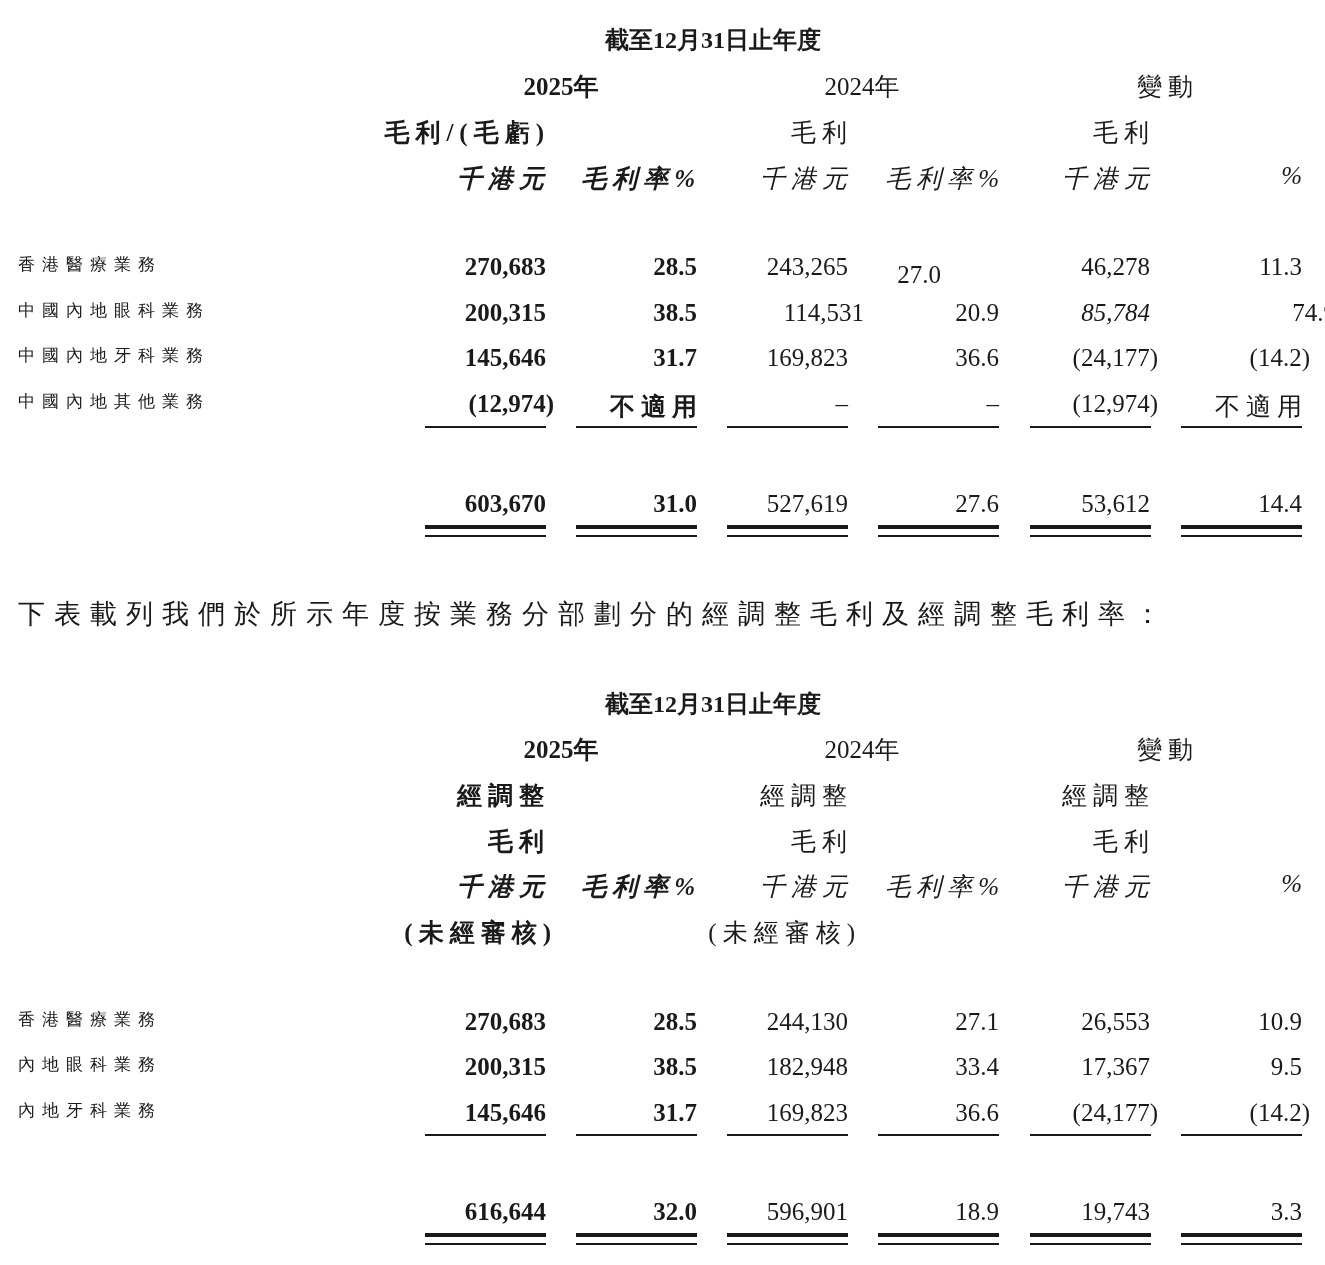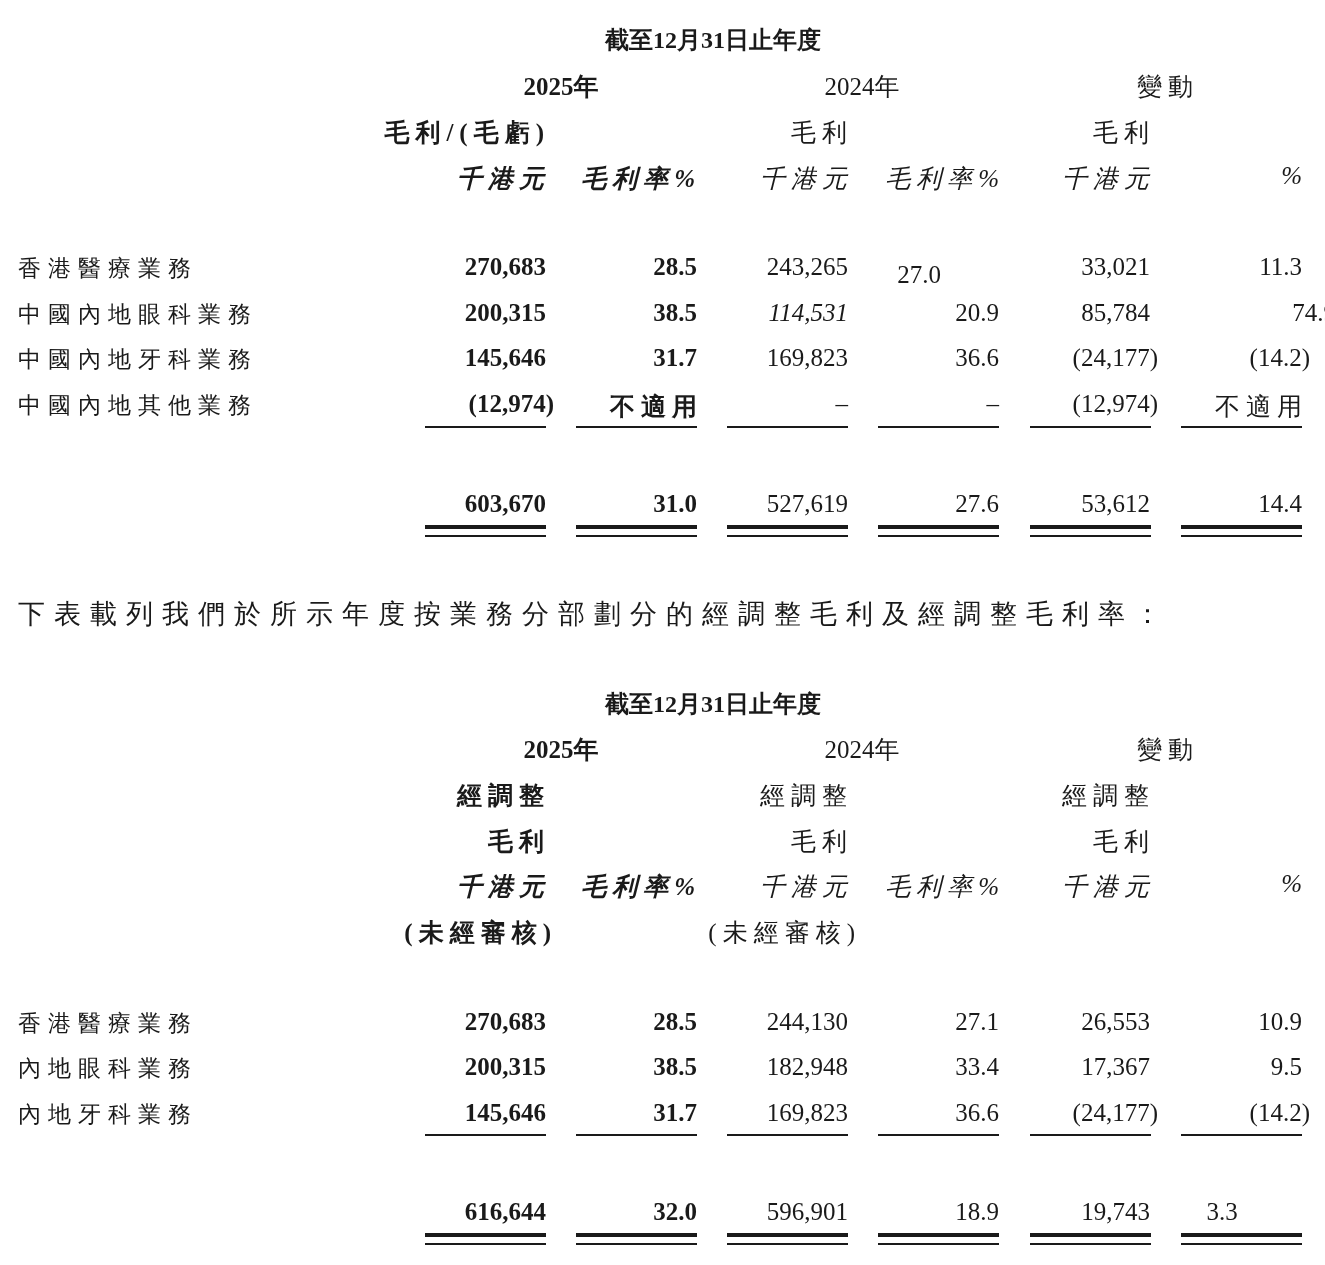--- a/index.html
+++ b/index.html
@@ -7,21 +7,21 @@
     width:1325px; height:1265px; position:relative; overflow:hidden;
     font-family:"Liberation Serif","DejaVu Serif",serif; color:#1a1a1a;
   }
   .abs { position:absolute; white-space:nowrap; }
   .cjk { letter-spacing:6px; }
   .title { font-size:24px; font-weight:bold; }
   .hdr { font-size:25px; }
   .bold { font-weight:bold; }
   .ital { font-style:italic; }
   .num { font-size:25px; text-align:right; width:160px; }
-  .lbl { font-size:23px; left:18px; letter-spacing:7px; }
+  .lbl { font-size:17px; left:18px; letter-spacing:7px; }
   .rline { position:absolute; height:2px; background:#1a1a1a; width:121px; }
   .dbl-thick { position:absolute; height:4px; background:#1a1a1a; width:121px; }
   .dbl-thin { position:absolute; height:2px; background:#1a1a1a; width:121px; }
   .para { font-size:27px; letter-spacing:9px; left:18px; }
   .centered { transform:translateX(-50%); }
   .rt { text-align:right; }
 </style>
 </head>
 <body>
 
@@ -42,31 +42,31 @@
   <div class="abs hdr ital rt cjk" style="right:320px; top:162px;">毛利率%</div>
   <div class="abs hdr ital rt cjk" style="right:170px; top:162px;">千港元</div>
   <div class="abs hdr ital rt" style="right:23px; top:162px;">%</div>
 
   <div>
     <div class="abs lbl" style="top:253px;">香港醫療業務</div>
     <div class="abs num bold" style="left:386px; top:253px;">270,683</div>
     <div class="abs num bold" style="left:537px; top:253px;">28.5</div>
     <div class="abs num" style="left:688px; top:253px;">243,265</div>
     <div class="abs num" style="left:839px; top:261px;text-align:center;">27.0</div>
-    <div class="abs num" style="left:990px; top:253px;">33,021</div>
+    <div class="abs num" style="left:990px; top:253px;">46,278</div>
     <div class="abs num" style="left:1142px; top:253px;">11.3</div>
   </div>
 
   <div>
     <div class="abs lbl" style="top:299px;">中國內地眼科業務</div>
     <div class="abs num bold" style="left:386px; top:299px;">200,315</div>
     <div class="abs num bold" style="left:537px; top:299px;">38.5</div>
-    <div class="abs num" style="left:688px; top:299px;font-style:italic;">114,531</div>
+    <div class="abs num" style="left:704px; top:299px;">114,531</div>
     <div class="abs num" style="left:839px; top:299px;">20.9</div>
-    <div class="abs num" style="left:990px; top:299px;">85,784</div>
+    <div class="abs num" style="left:990px; top:299px;font-style:italic;">85,784</div>
     <div class="abs num" style="left:1176px; top:299px;">74.9</div>
   </div>
 
   <div>
     <div class="abs lbl" style="top:344px;">中國內地牙科業務</div>
     <div class="abs num bold" style="left:386px; top:344px;">145,646</div>
     <div class="abs num bold" style="left:537px; top:344px;">31.7</div>
     <div class="abs num" style="left:688px; top:344px;">169,823</div>
     <div class="abs num" style="left:839px; top:344px;">36.6</div>
     <div class="abs num" style="left:998px; top:344px;">(24,177)</div>
@@ -176,21 +176,21 @@
   <div class="rline" style="left:878px; top:1134px;"></div>
   <div class="rline" style="left:1030px; top:1134px;"></div>
   <div class="rline" style="left:1181px; top:1134px;"></div>
 
   <div>
     <div class="abs num bold" style="left:386px; top:1198px;">616,644</div>
     <div class="abs num bold" style="left:537px; top:1198px;">32.0</div>
     <div class="abs num" style="left:688px; top:1198px;">596,901</div>
     <div class="abs num" style="left:839px; top:1198px;">18.9</div>
     <div class="abs num" style="left:990px; top:1198px;">19,743</div>
-    <div class="abs num" style="left:1142px; top:1198px;text-align:center;">3.3</div>
+    <div class="abs num" style="left:1142px; top:1198px;">3.3</div>
   </div>
 
   <div class="dbl-thick" style="left:425px; top:1233px;"></div>
   <div class="dbl-thin" style="left:425px; top:1243px;"></div>
   <div class="dbl-thick" style="left:576px; top:1233px;"></div>
   <div class="dbl-thin" style="left:576px; top:1243px;"></div>
   <div class="dbl-thick" style="left:727px; top:1233px;"></div>
   <div class="dbl-thin" style="left:727px; top:1243px;"></div>
   <div class="dbl-thick" style="left:878px; top:1233px;"></div>
   <div class="dbl-thin" style="left:878px; top:1243px;"></div>

